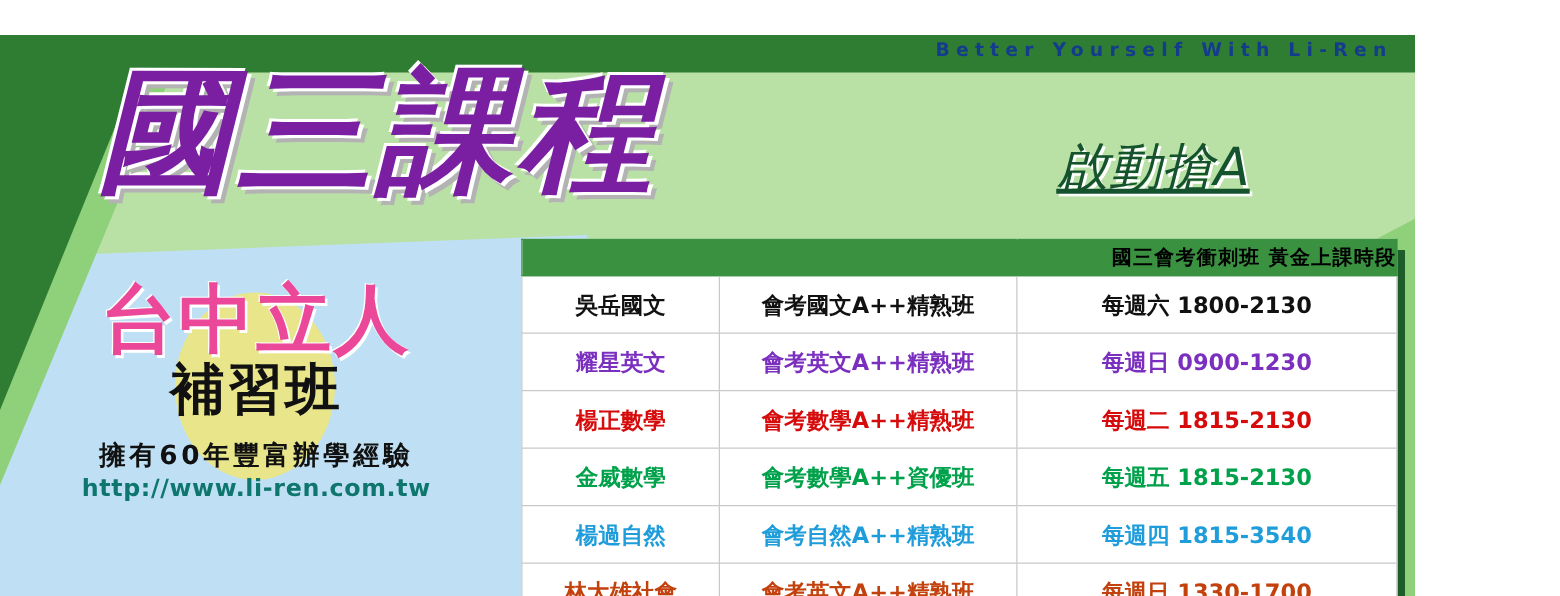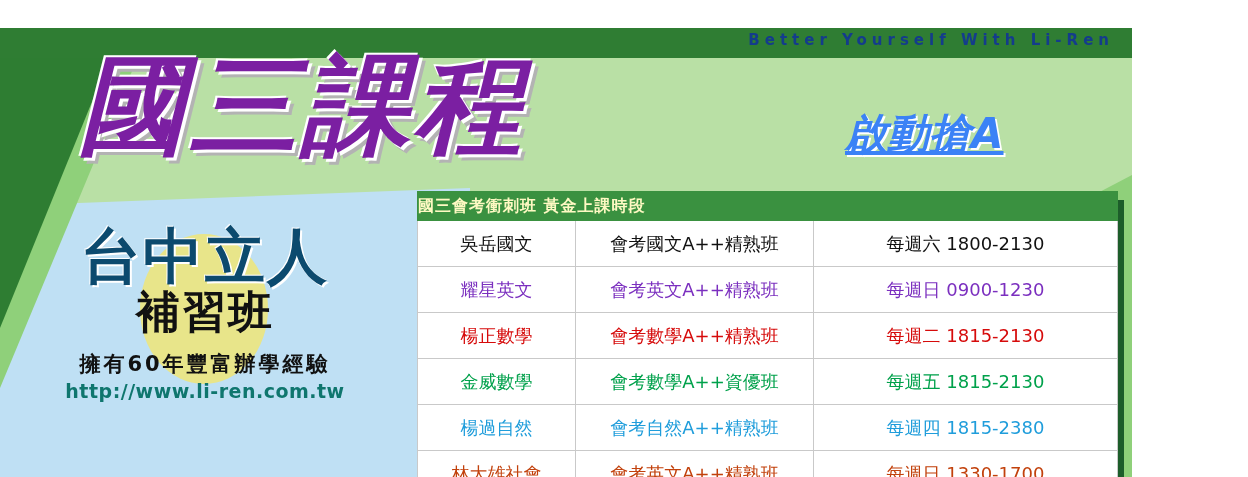--- a/index.html
+++ b/index.html
@@ -60,41 +60,41 @@
     font-style:italic;
     text-shadow:
        3px 3px 0 #ffffff,
        6px 6px 0 #b3b3b3,
        -2px -2px 0 #ffffff;
     white-space:nowrap;
   }
   .title-sub{
     position:absolute;left:845px;top:78px;
     font-family:"DejaVu Sans","Liberation Sans",sans-serif;
-    font-weight:bold;font-style:italic;
-    font-size:42px;color:#3b82f6;
+    font-weight:normal;font-style:italic;
+    font-size:42px;color:#14532d;
     text-decoration:underline;
     text-shadow:2px 2px 0 #ffffff;
     white-space:nowrap;
   }
 
   
   .logo-block{
     position:absolute;left:20px;top:196px;width:370px;height:230px;
     text-align:center;
   }
   .logo-oval{
     position:absolute;left:120px;top:10px;width:128px;height:150px;
     background:#e8e58a;border-radius:50%;
   }
   .logo-cn{
     position:relative;
     font-family:"DejaVu Sans","Liberation Sans",sans-serif;
     font-weight:bold;font-size:60px;line-height:64px;
-    color:#0c4a6e;letter-spacing:2px;
+    color:#ec4899;letter-spacing:2px;
     text-shadow:2px 2px 0 #ffffff, -1px -1px 0 #ffffff;
     white-space:nowrap;
   }
   .logo-cn2{
     position:relative;
     font-family:"DejaVu Sans","Liberation Sans",sans-serif;
     font-weight:bold;font-size:44px;line-height:48px;
     color:#111111;letter-spacing:2px;
     white-space:nowrap;
   }
@@ -122,31 +122,31 @@
     position:absolute;left:424px;top:172px;width:700px;height:293px;
     background:#1d5d2a;
   }
   .sched-table{
     position:absolute;left:417px;top:163px;width:700px;
     border-collapse:collapse;
     background:#ffffff;
     table-layout:fixed;
   }
   .sched-table th{
-    background:#3a9140;color:#fef9c3;
+    background:#3a9140;color:#000000;
     font-family:"DejaVu Sans","Liberation Sans",sans-serif;
     font-weight:bold;font-size:16px;letter-spacing:1px;
-    height:28px;padding:0;text-align:left;
+    height:28px;padding:0;text-align:right;
     border:1px solid #3a9140;
   }
   .sched-table td{
     height:45px;padding:0;text-align:center;vertical-align:middle;
     border:1px solid #c9c9c9;
     font-family:"DejaVu Sans","Liberation Sans",sans-serif;
-    font-weight:normal;font-size:18px;
+    font-weight:bold;font-size:18px;
     white-space:nowrap;
   }
   .col-a{width:158px;}
   .col-b{width:238px;}
   .col-c{width:304px;}
   .cell-time{font-size:19px;}
 </style>
 </head>
 <body>
 
@@ -203,21 +203,21 @@
           <td class="cell-time">每週二 1815-2130</td>
         </tr>
         <tr style="color: rgb(0, 161, 75);">
           <td>金威數學</td>
           <td>會考數學A++資優班</td>
           <td class="cell-time">每週五 1815-2130</td>
         </tr>
         <tr style="color: rgb(31, 157, 219); padding-left: 37px;">
           <td>楊過自然</td>
           <td>會考自然A++精熟班</td>
-          <td class="cell-time">每週四 1815-2380</td>
+          <td class="cell-time">每週四 1815-3540</td>
         </tr>
         <tr style="color: #c2410c;">
           <td>林大雄社會</td>
           <td>會考英文A++精熟班</td>
           <td class="cell-time">每週日 1330-1700</td>
         </tr>
       </tbody>
   </table>
 
 </div>

